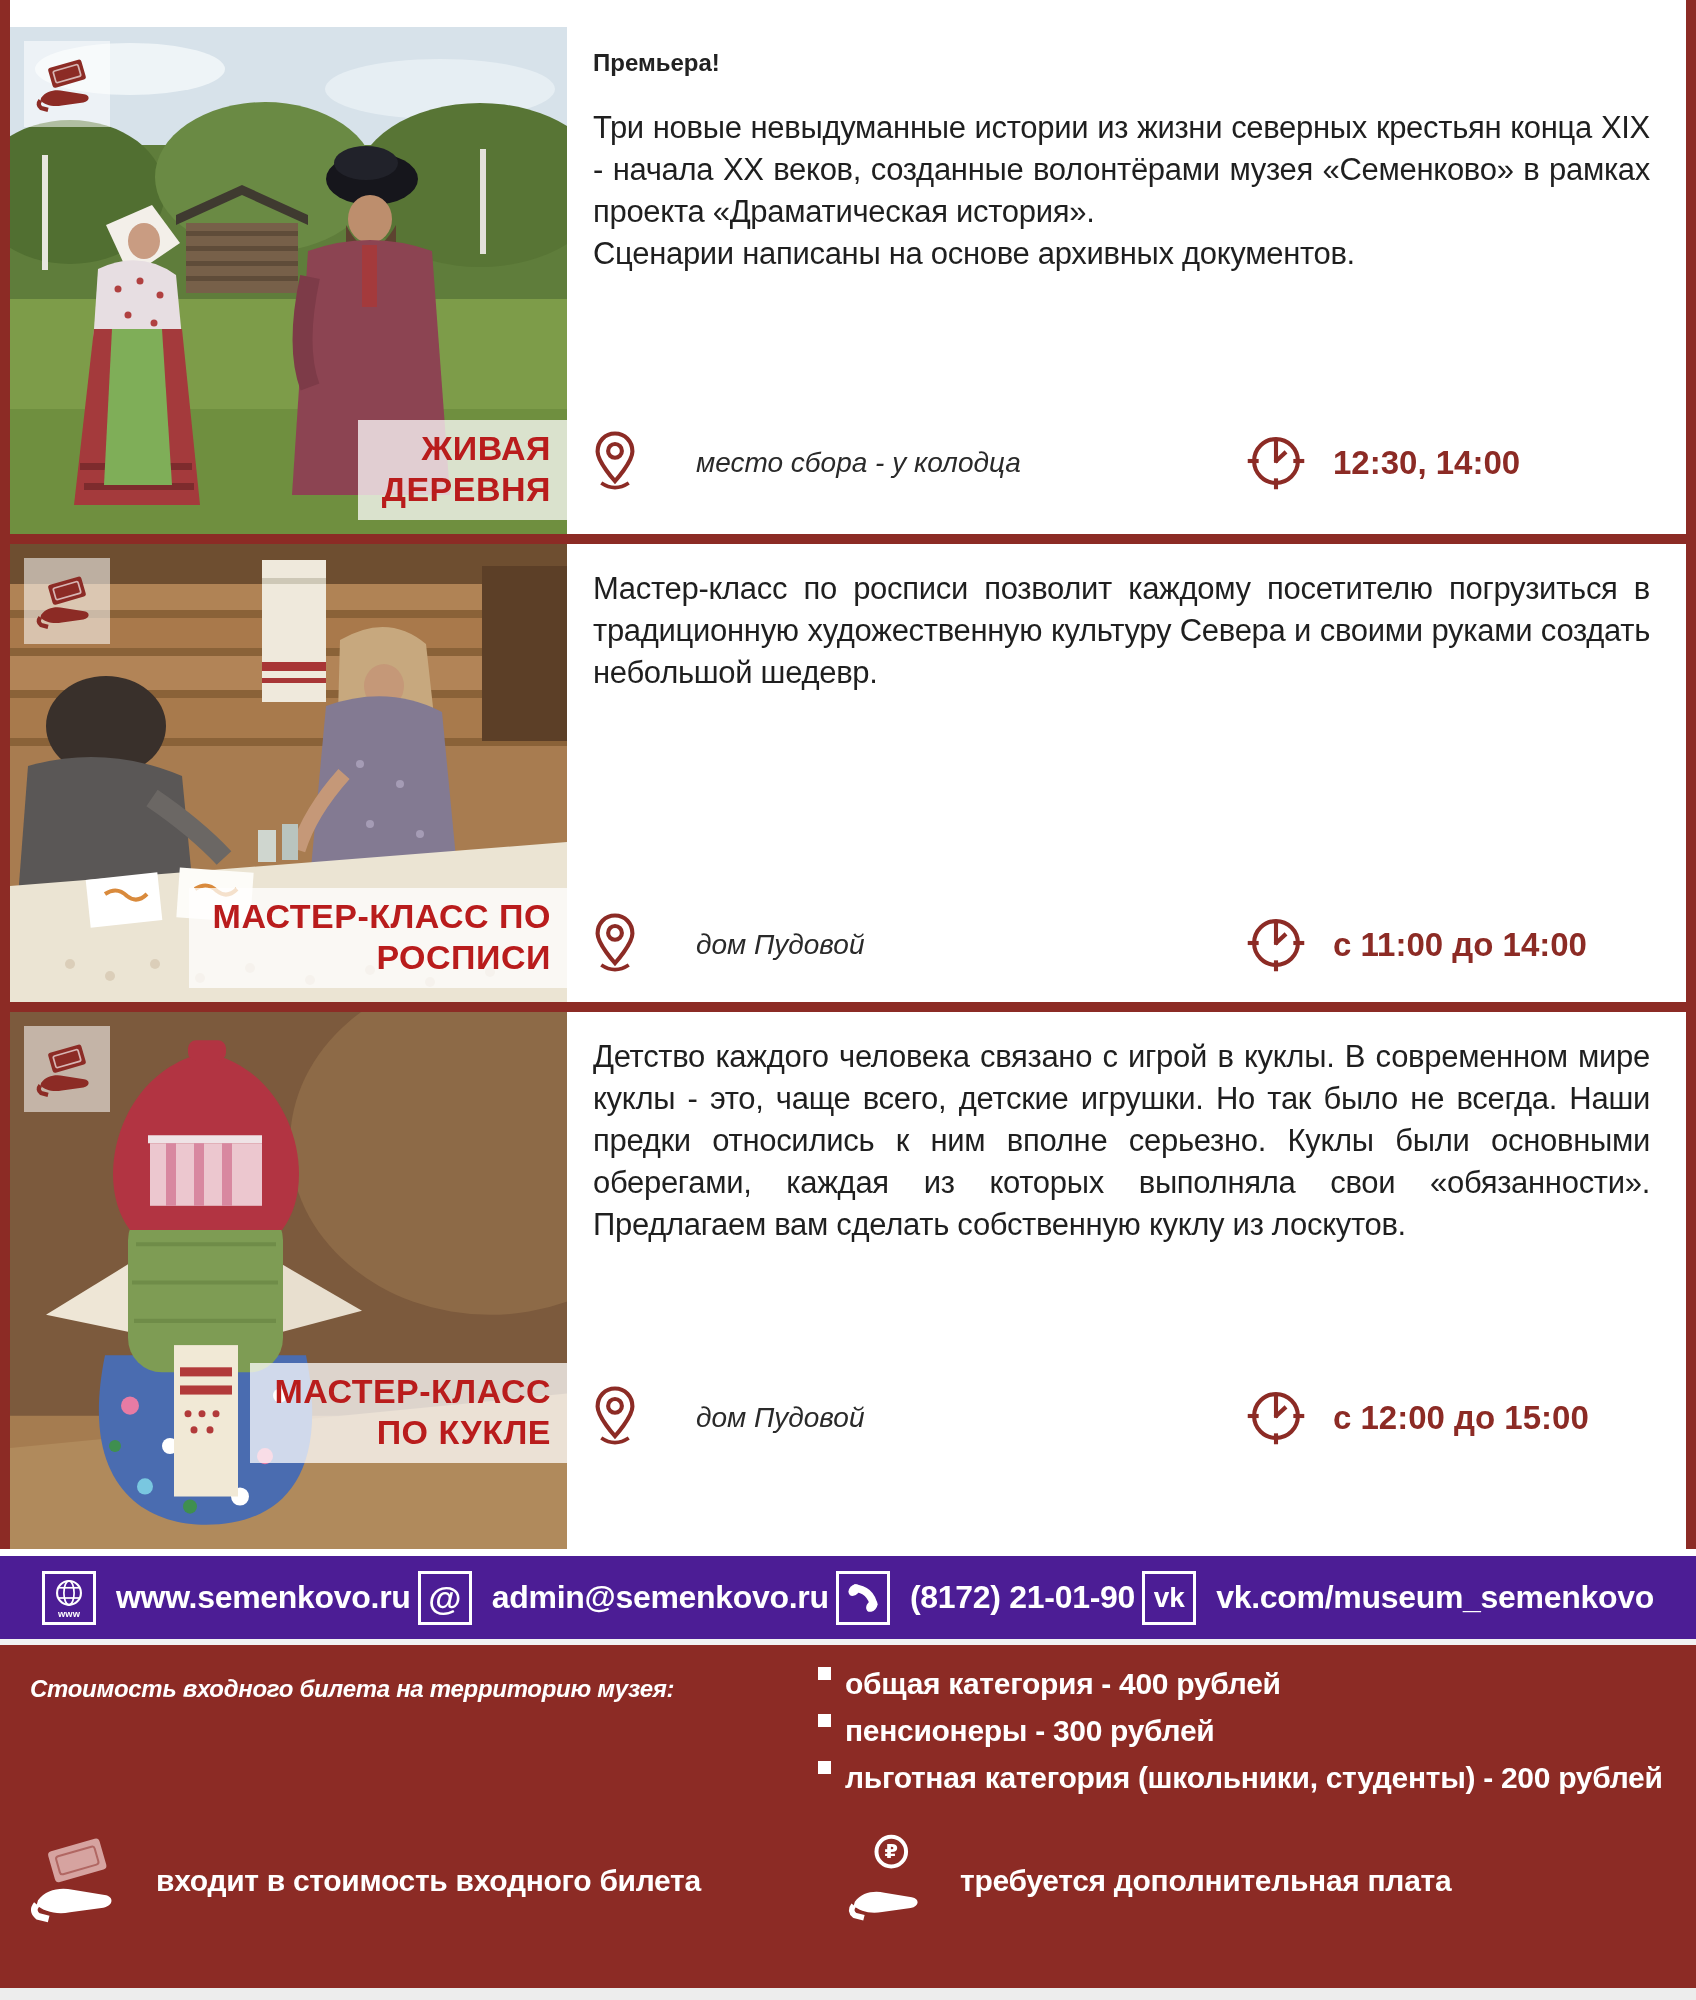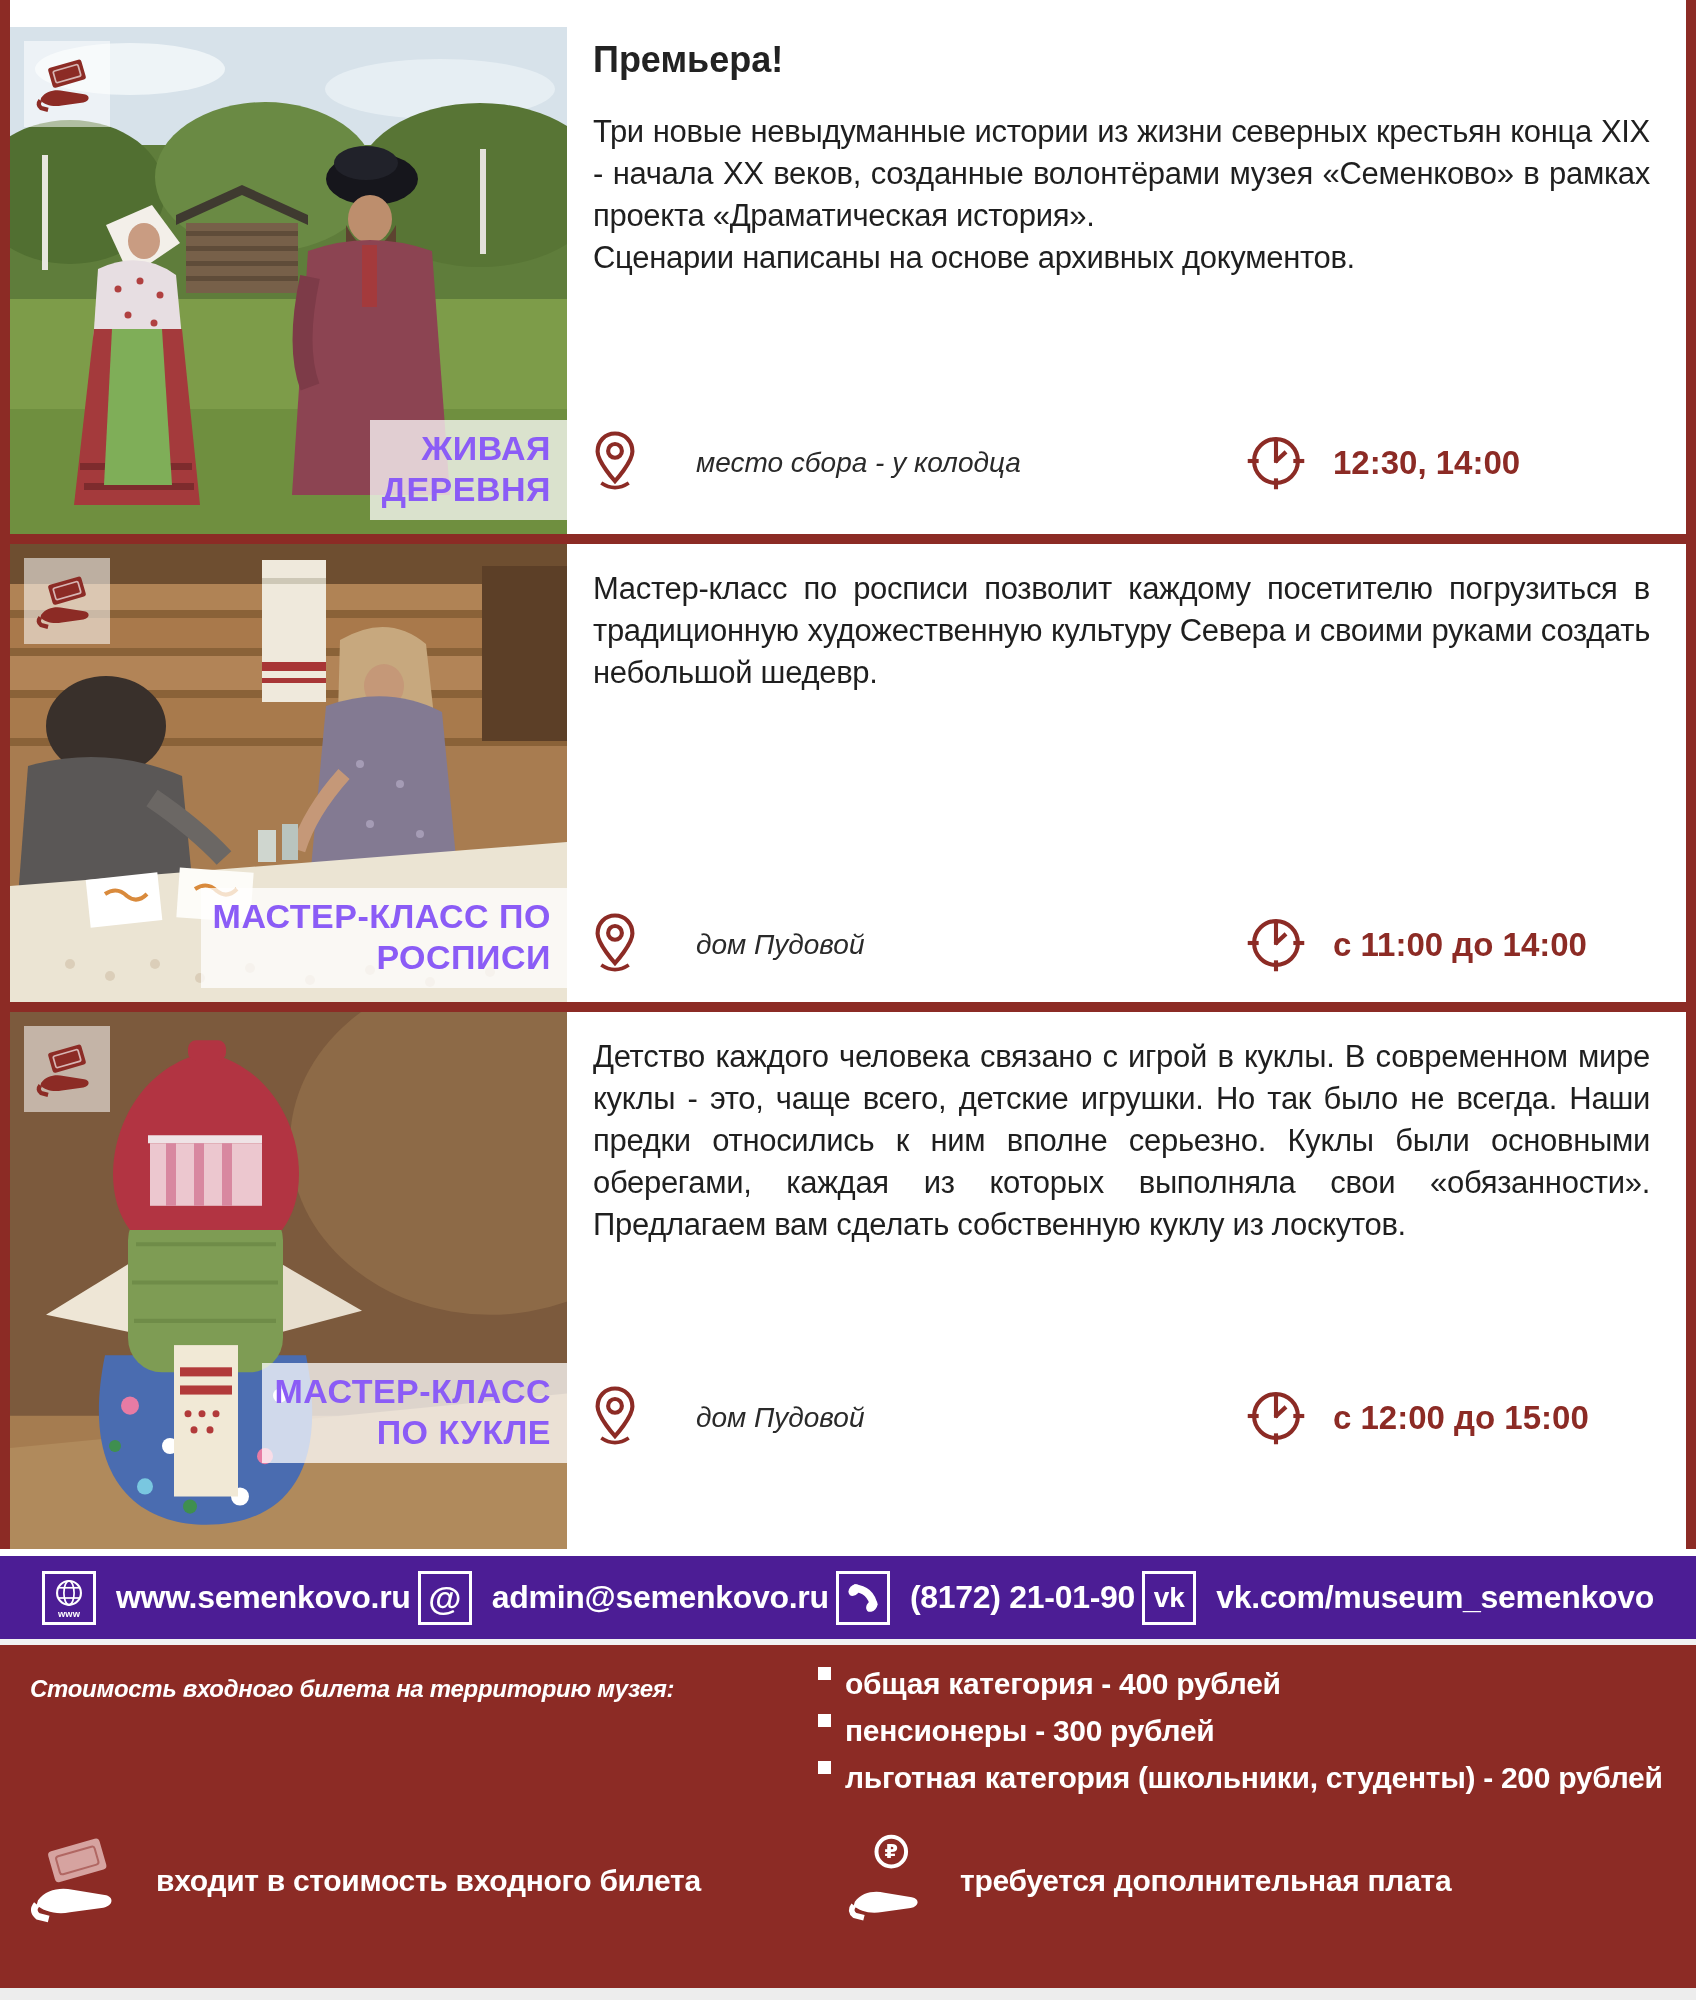--- a/index.html
+++ b/index.html
@@ -11,24 +11,24 @@
   
   .main{flex:none;height:1549px;margin:0 10px;background:#fff;display:flex;flex-direction:column;}
   .row{display:flex;position:relative;flex:none;}
   .row1{height:534px;padding-top:27px;box-sizing:border-box;}
   .row2{height:458px;}
   .row3{height:537px;}
   .divider{height:10px;background:#8C2B25;flex:none;}
   .photo{width:557px;flex:none;position:relative;overflow:hidden;}
   .photo svg.scene{display:block;width:100%;height:100%;}
   .badge{position:absolute;top:14px;left:14px;width:86px;height:86px;background:rgba(255,255,255,0.55);display:flex;align-items:center;justify-content:center;color:#8C2B25;}
-  .plabel{position:absolute;right:0;background:rgba(255,255,255,0.74);color:#8b5cf6;font-weight:bold;font-size:34px;line-height:1.2;text-align:right;padding:8px 16px 10px 12px;letter-spacing:.5px;white-space:nowrap;}
+  .plabel{position:absolute;right:0;background:rgba(255,255,255,0.74);color:#b91c1c;font-weight:bold;font-size:34px;line-height:1.2;text-align:right;padding:8px 16px 10px 24px;letter-spacing:.5px;white-space:nowrap;}
   .plabel.b1{bottom:14px;} .plabel.b2{bottom:14px;} .plabel.b3{bottom:86px;}
   .text{flex:1;display:flex;flex-direction:column;padding:0 36px 0 26px;box-sizing:border-box;}
-  .etitle{font-size:36px;font-weight:bold;color:#222;margin:12px 0 30px 0;}
+  .etitle{font-size:24px;font-weight:bold;color:#222;margin:22px 0 30px 0;}
   .para{font-size:31px;line-height:42px;letter-spacing:-0.3px;color:#1f1f1f;text-align:justify;}
   .row2 .para,.row3 .para{margin-top:24px;}
   .meta{display:flex;align-items:center;margin-top:auto;gap:31px;}
   .row1 .meta{margin-bottom:36px;} .row2 .meta{margin-bottom:22px;} .row3 .meta{margin-bottom:96px;}
   .pin{color:#8C2B25;flex:none;margin-right:28px;}
   .loc{font-size:28px;font-style:italic;color:#2a2a2a;flex:none;}
   .timewrap{margin-left:auto;width:405px;display:flex;align-items:center;flex:none;}
   .clock{color:#8C2B25;flex:none;margin-right:26px;}
   .time{font-size:33px;font-weight:bold;color:#8C2B25;white-space:nowrap;}
   

